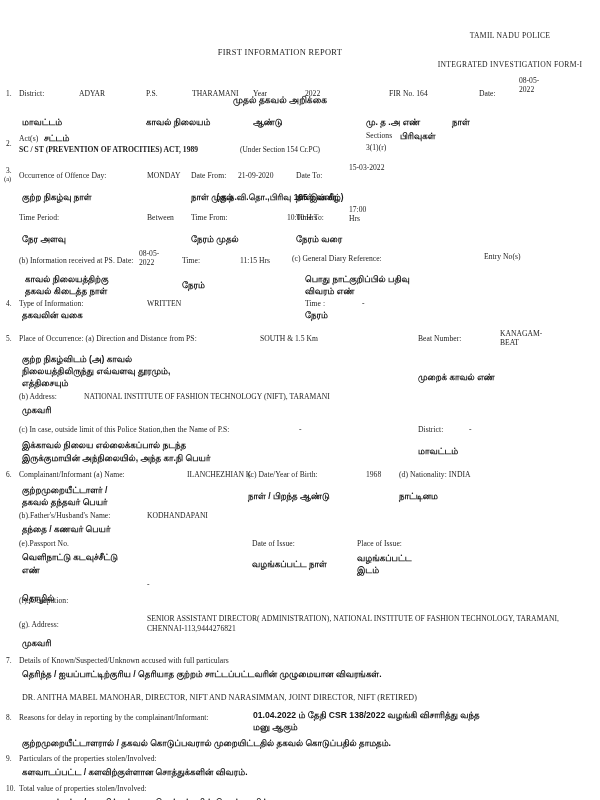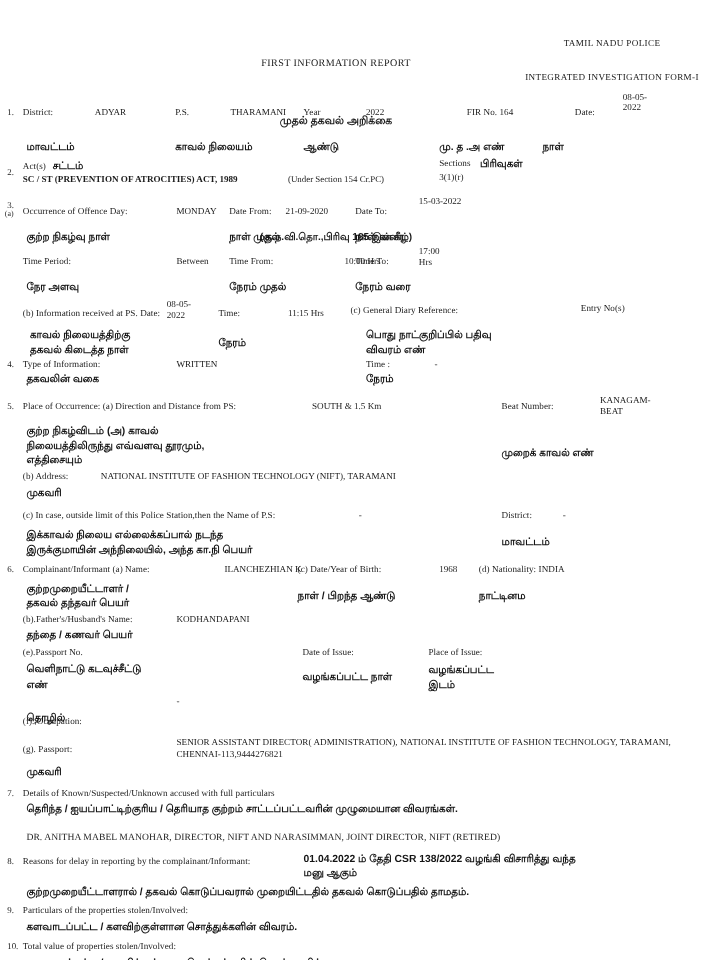--- a/index.html
+++ b/index.html
@@ -189,21 +189,21 @@
   <div class="abs ta" style="left:22px; top:552px;">வெளிநாட்டு கடவுச்சீட்டு</div>
   <div class="abs ta" style="left:22px; top:565px;">எண்</div>
   <div class="abs ta" style="left:252px; top:559px;">வழங்கப்பட்ட நாள்</div>
   <div class="abs ta" style="left:357px; top:553px;">வழங்கப்பட்ட</div>
   <div class="abs ta" style="left:357px; top:565px;">இடம்</div>
 
   <div class="abs en" style="left:19px; top:596px;text-align:right;">(f). Occupation:</div>
   <div class="abs val" style="left:147px; top:580px;">-</div>
   <div class="abs ta" style="left:22px; top:593px;">தொழில்</div>
 
-  <div class="abs en" style="left:19px; top:620px;">(g). Passport:</div>
+  <div class="abs en" style="left:19px; top:620px;">(g). Address:</div>
   <div class="wrapline en" style="left:147px; top:614px; width:420px; line-height:1.35;">SENIOR ASSISTANT DIRECTOR( ADMINISTRATION), NATIONAL INSTITUTE OF FASHION TECHNOLOGY, TARAMANI, CHENNAI-113,9444276821</div>
   <div class="abs ta" style="left:22px; top:638px;">முகவரி</div>
 
   <div class="abs num" style="left:6px; top:656px;">7.</div>
   <div class="abs en" style="left:19px; top:656px;">Details of Known/Suspected/Unknown accused with full particulars</div>
   <div class="abs ta" style="left:22px; top:669px;">தெரிந்த / ஐயப்பாட்டிற்குரிய / தெரியாத குற்றம் சாட்டப்பட்டவரின் முழுமையான விவரங்கள்.</div>
   <div class="abs en" style="left:22px; top:693px; font-size:8px;">DR. ANITHA MABEL MANOHAR, DIRECTOR, NIFT AND NARASIMMAN, JOINT DIRECTOR, NIFT (RETIRED)</div>
 
   <div class="abs num" style="left:6px; top:713px;">8.</div>
   <div class="abs en" style="left:19px; top:713px;">Reasons for delay in reporting by the complainant/Informant:</div>

